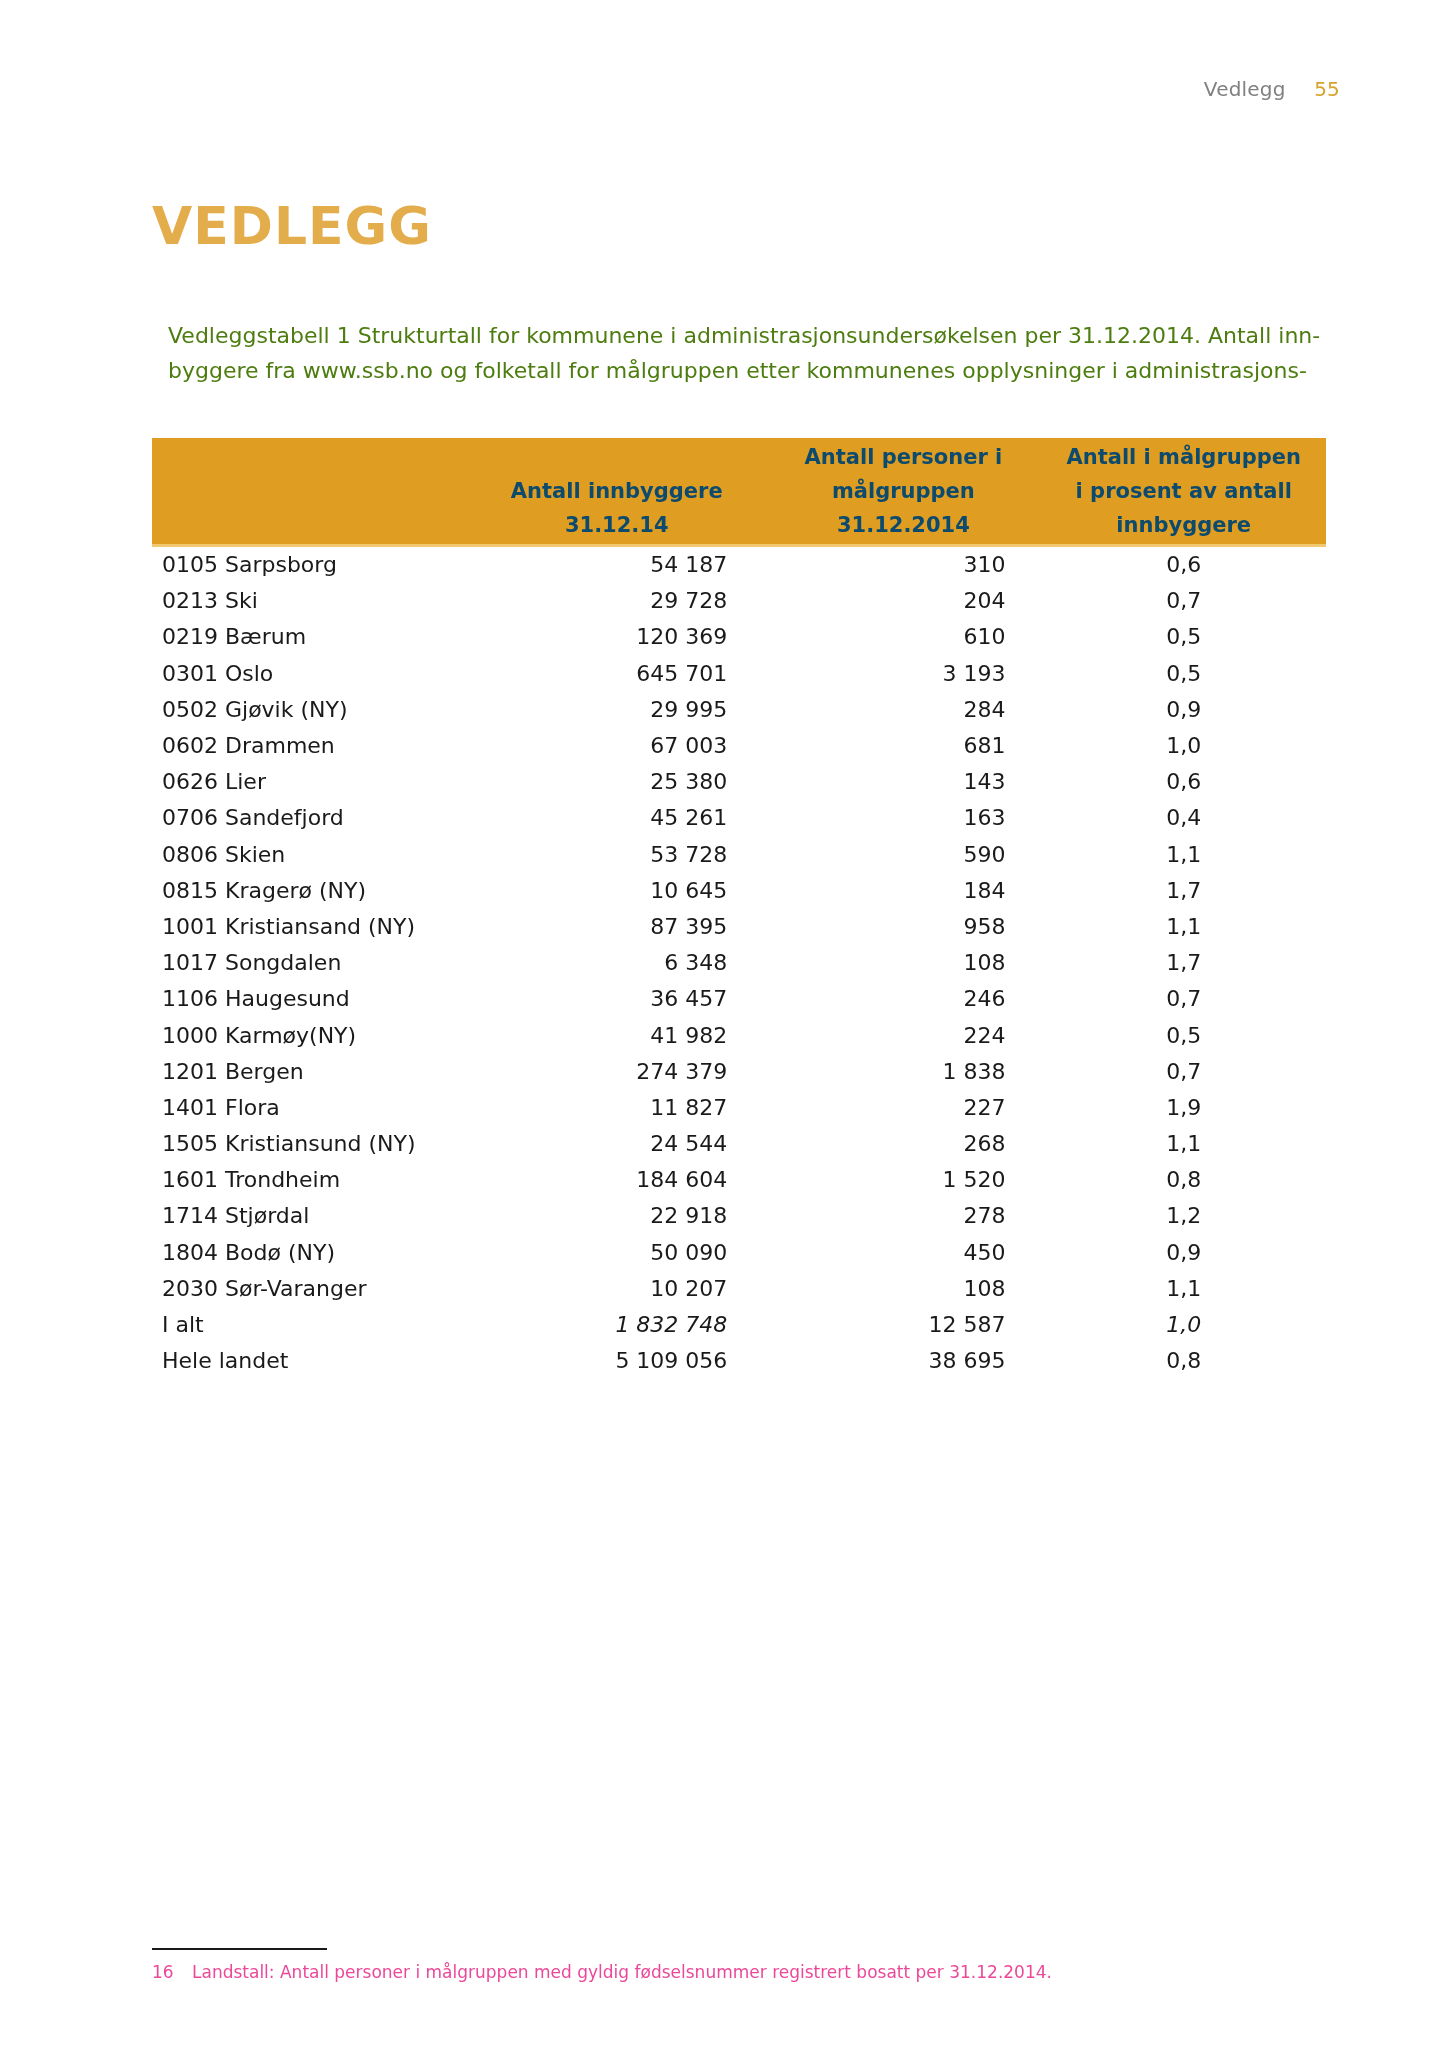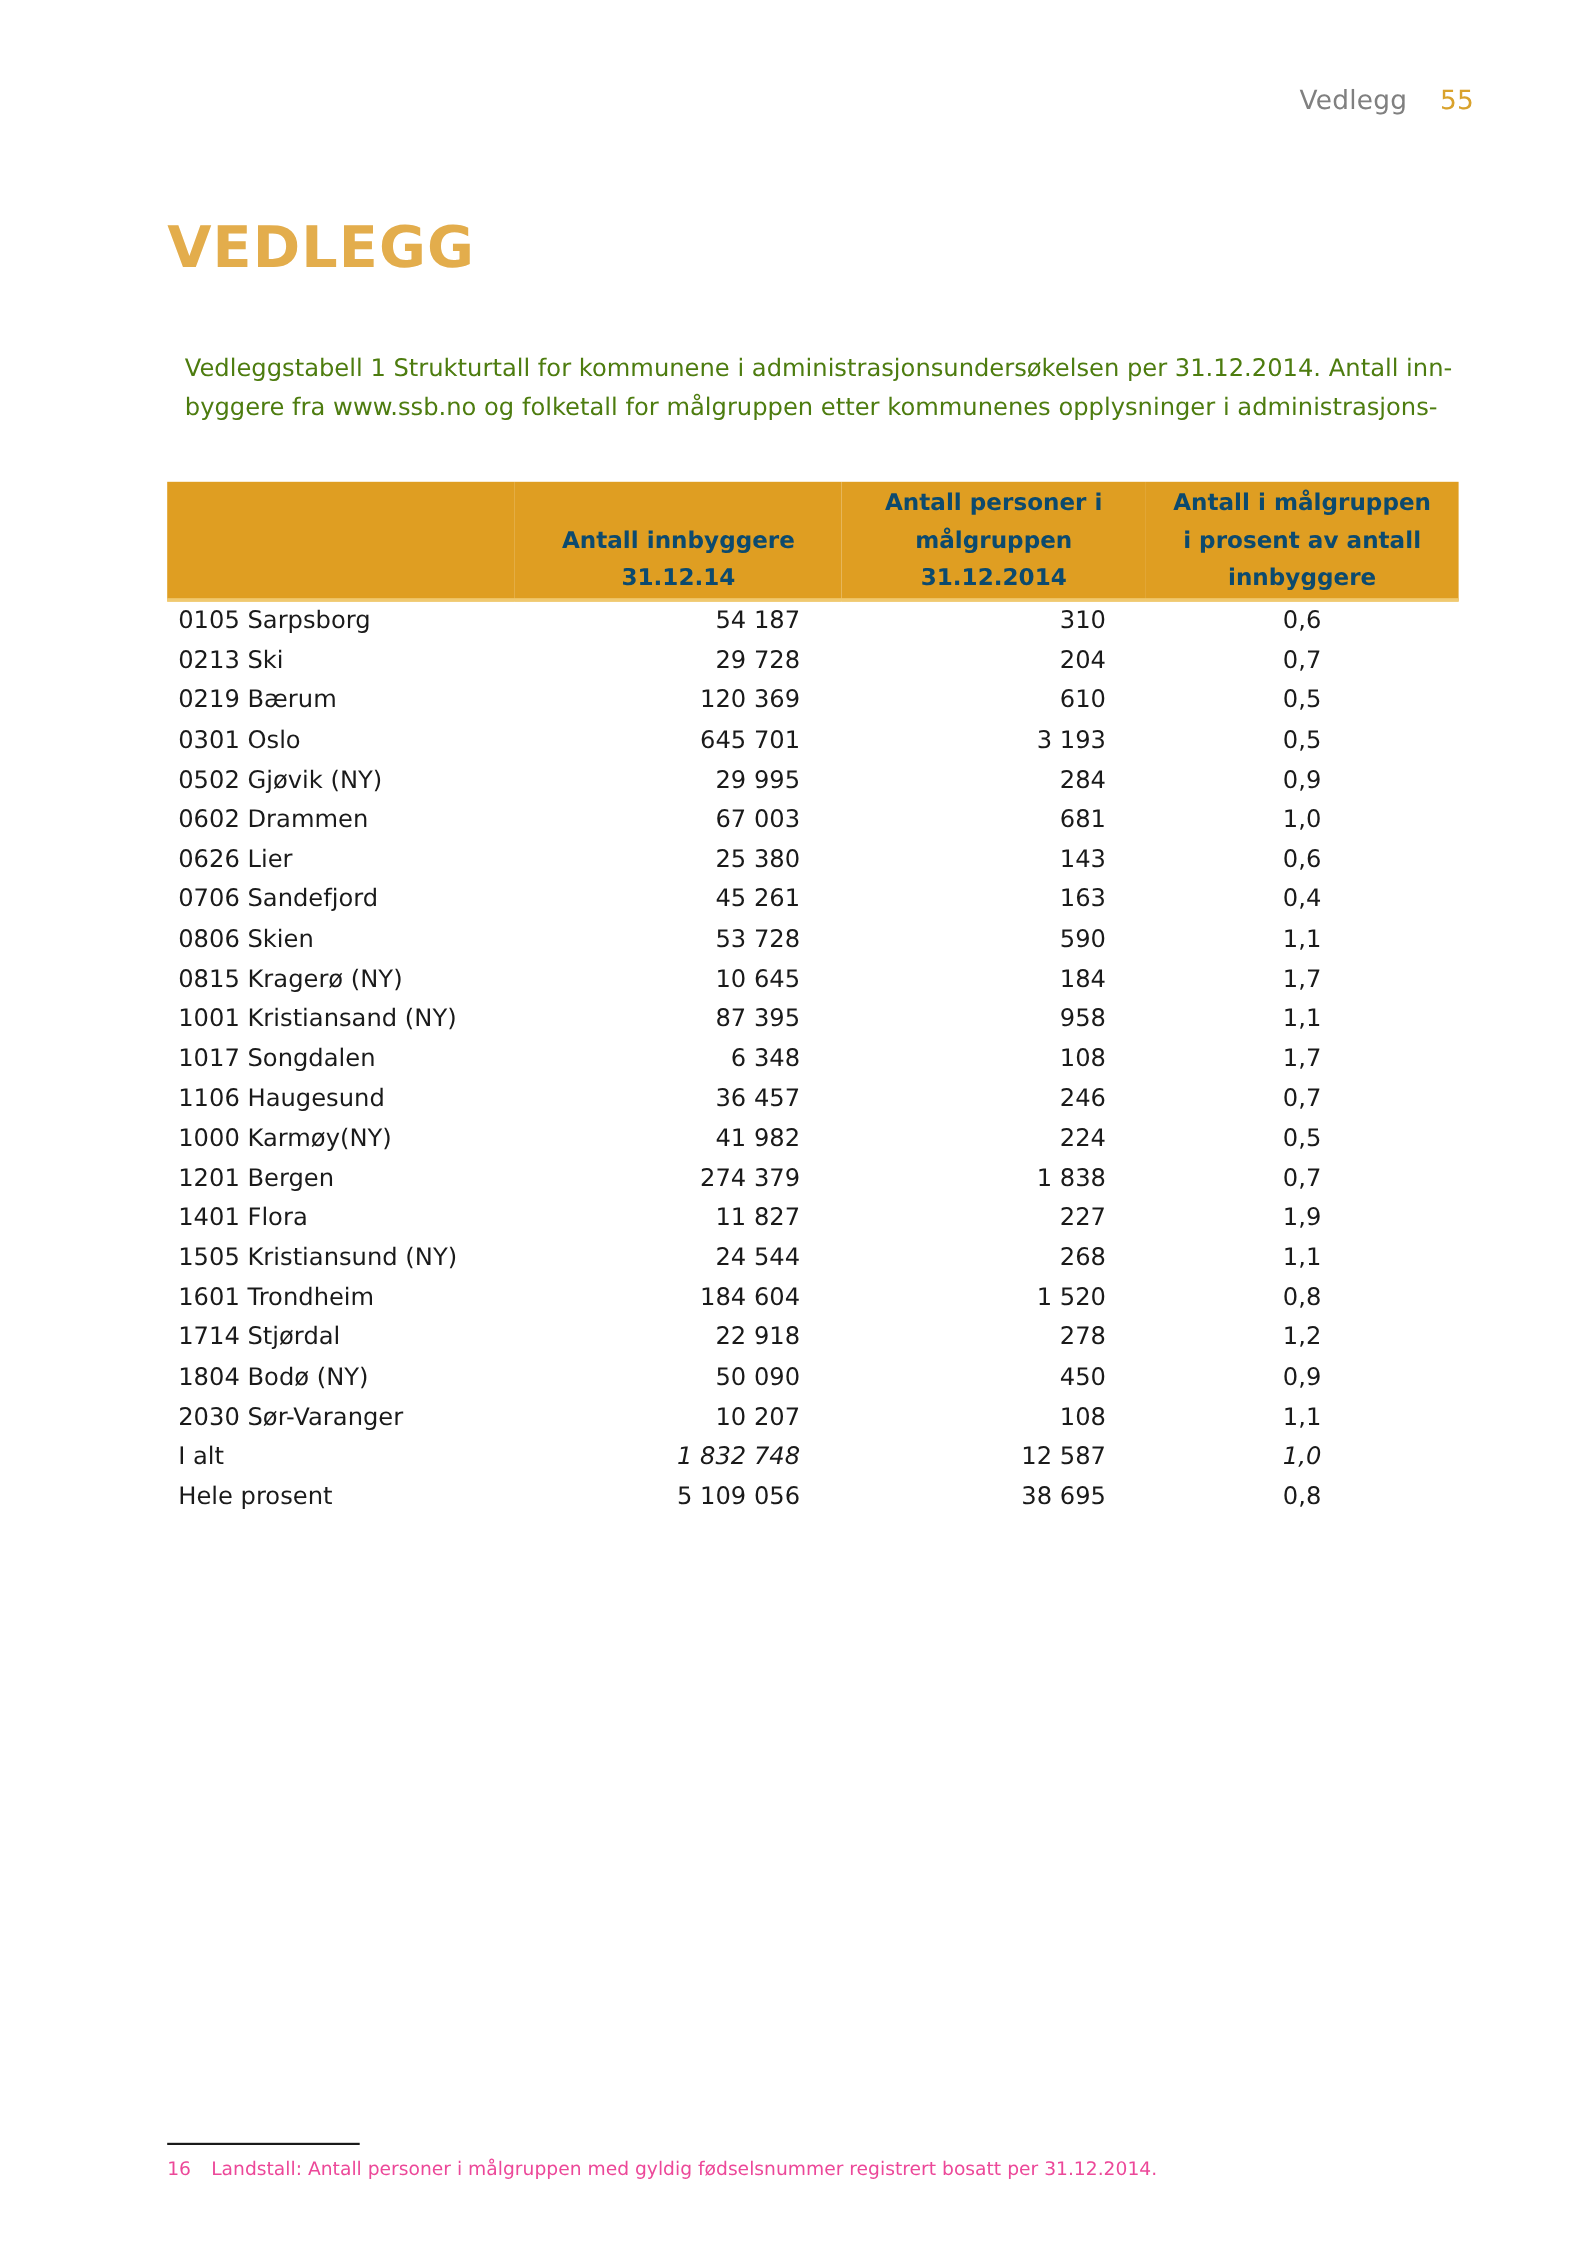--- a/index.html
+++ b/index.html
@@ -12,21 +12,21 @@
       height: 2048px;
       position: relative;
       font-family: "DejaVu Sans", sans-serif;
       color: #1a1a1a;
       overflow: hidden;
     }
     .running-header {
       position: absolute;
       top: 77px;
       right: 108px;
-      font-size: 24px;
+      font-size: 20px;
       letter-spacing: 0.2px;
     }
     .running-header .section {
       color: #808080;
     }
     .running-header .page-no {
       color: #d9a22c;
       margin-left: 22px;
     }
     .page-title {
@@ -283,21 +283,21 @@
           <td class="grp">108</td>
           <td class="pct">1,1</td>
         </tr>
         <tr class="total">
           <td class="name">I alt</td>
           <td class="pop">1 832 748</td>
           <td class="grp">12 587</td>
           <td class="pct">1,0</td>
         </tr>
         <tr class="national">
-          <td class="name">Hele prosent</td>
+          <td class="name">Hele landet</td>
           <td class="pop">5 109 056</td>
           <td class="grp">38 695</td>
           <td class="pct">0,8</td>
         </tr>
       </tbody>
   </table>
 </div>
 
 <div class="footnote-rule"></div>
 <div class="footnote">

